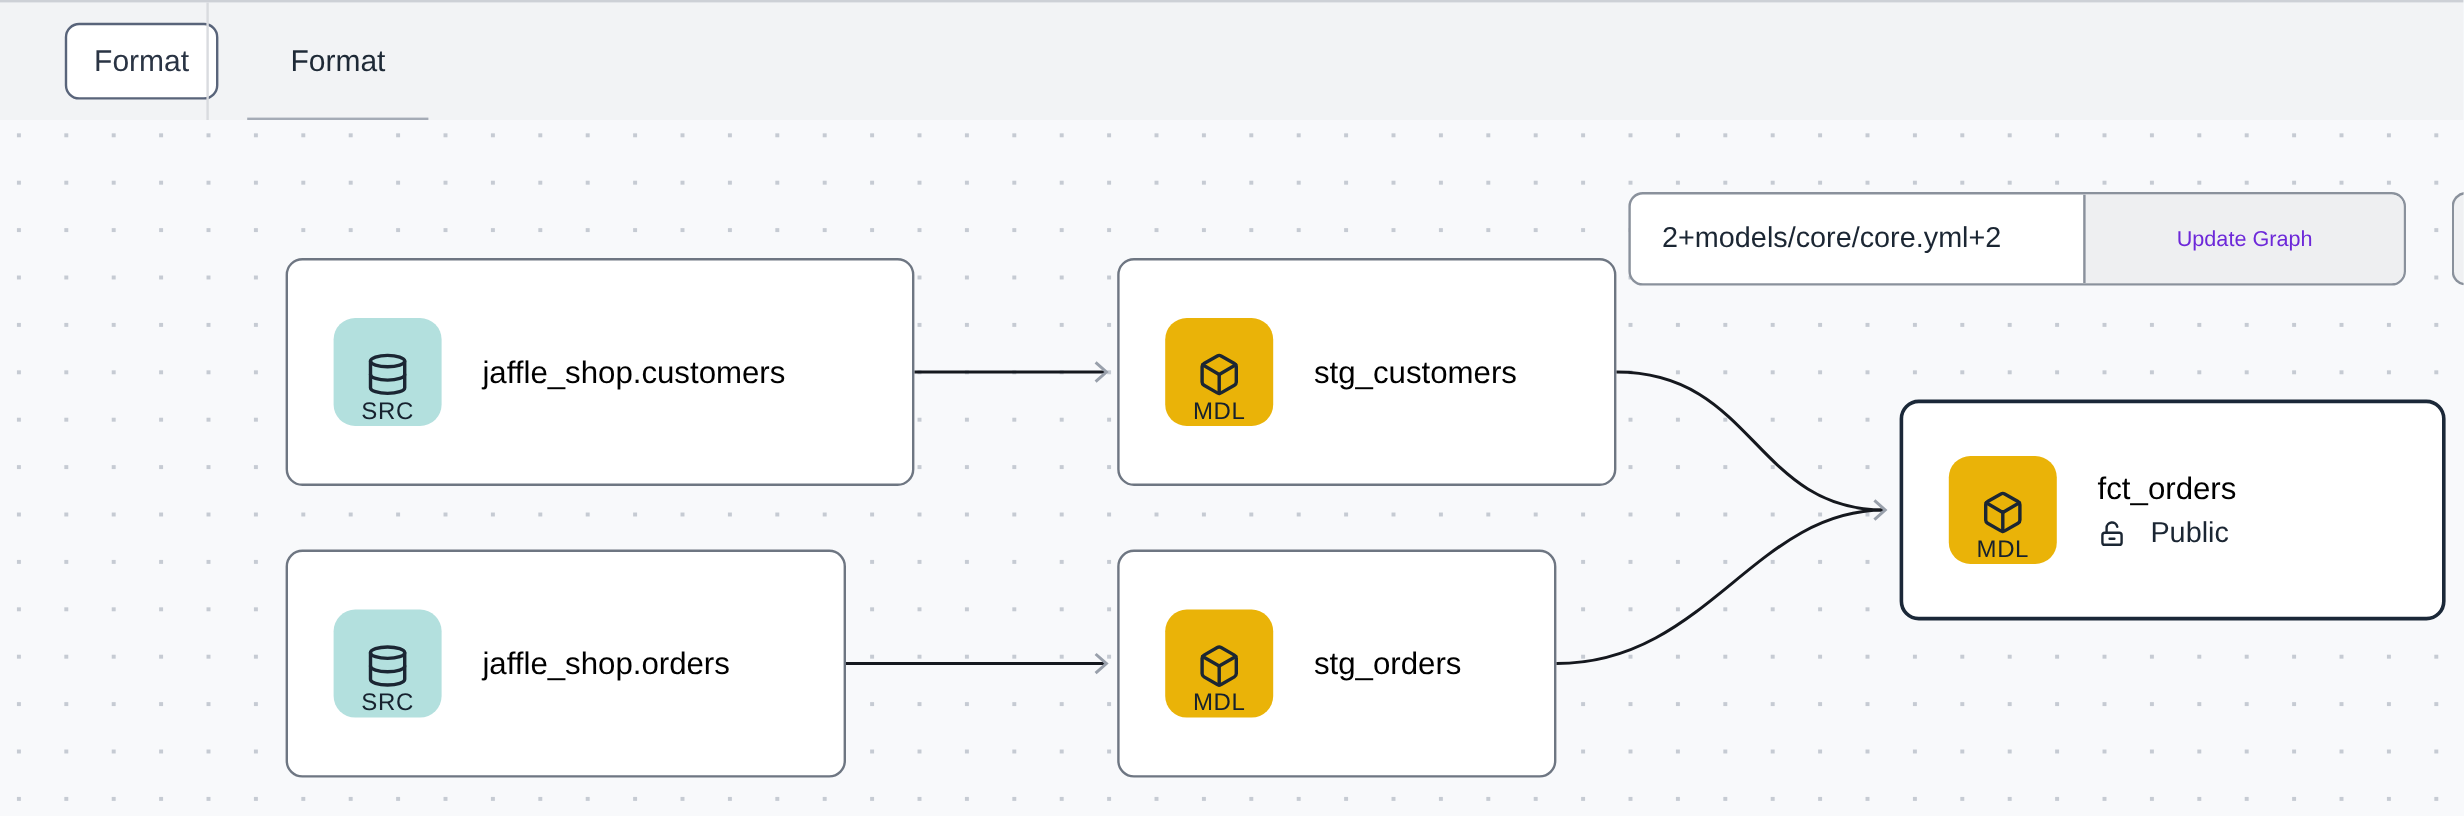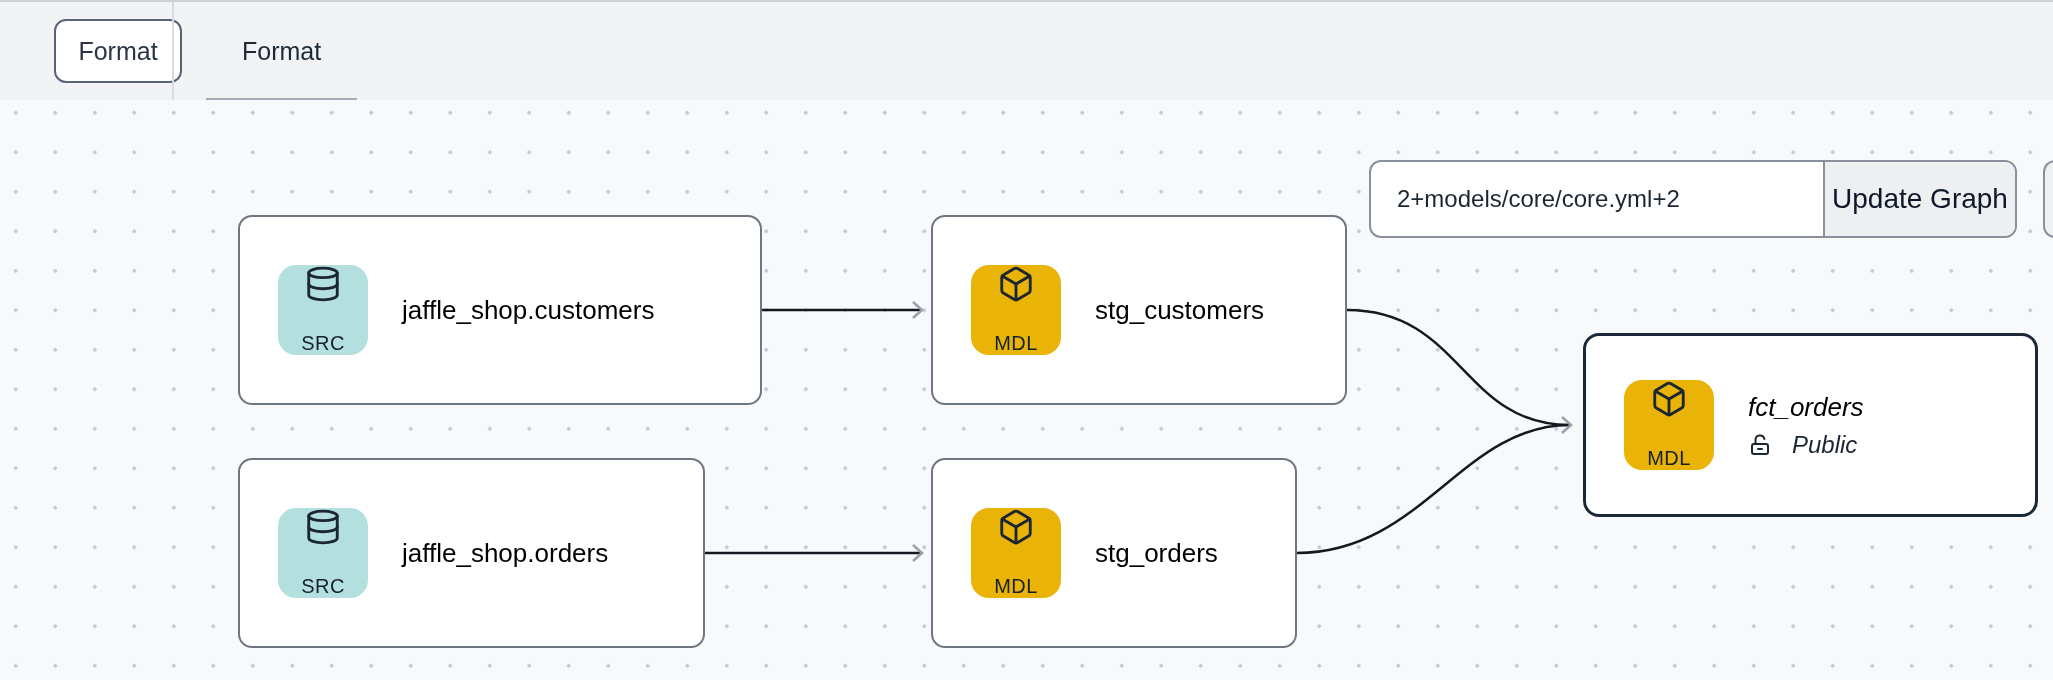--- a/index.html
+++ b/index.html
@@ -49,43 +49,43 @@
     padding-left:38px;cursor:pointer;
   }
   .node.selected{border:3.5px solid #1b2838;border-radius:16px;}
   .n1{left:238px;top:115px;width:524px;height:190px;}
   .n2{left:931px;top:115px;width:416px;height:190px;}
   .n3{left:238px;top:358px;width:467px;height:190px;}
   .n4{left:931px;top:358px;width:366px;height:190px;}
   .n5{left:1583px;top:233px;width:455px;height:184px;}
   .badge{
     width:90px;height:90px;border-radius:18px;flex:0 0 auto;
-    display:flex;flex-direction:column;align-items:center;justify-content:space-between;
+    display:flex;flex-direction:column;align-items:center;justify-content:flex-end;
   }
   .badge.src{background:#b3e0de;}
   .badge.mdl{background:#eab308;}
   .badge svg{display:block;}
   .badge-label{font-size:20px;font-weight:500;color:#16212e;margin-top:1px;letter-spacing:.5px;}
   .node-title{font-size:26px;color:#000000;white-space:nowrap;}
-  .node-body{display:flex;flex-direction:column;gap:8px;font-style:italic;}
+  .node-body{display:flex;flex-direction:column;gap:8px;}
   .node-meta{display:flex;align-items:center;gap:20px;font-size:24px;color:#1b2633;}
   
   .selector-bar{
     position:absolute;left:1357px;top:60px;width:648px;height:78px;
     border:2px solid #8a919c;border-radius:12px;background:#ffffff;
-    display:flex;box-sizing:border-box;overflow:hidden;margin-left:12px;
+    display:flex;box-sizing:border-box;overflow:hidden;
   }
   .selector-input{
     flex:1;border:none;outline:none;background:transparent;
     font-family:inherit;font-size:24px;color:#1b2633;padding:0 0 0 26px;
   }
   .update-graph-btn{
-    width:192px;flex:0 0 auto;background:#eeeff1;border:none;
-    border-left:2px solid #8a919c;font-family:inherit;font-size:28px;
-    color:#0f172a;cursor:pointer;
+    width:267px;flex:0 0 auto;background:#eeeff1;border:none;
+    border-left:2px solid #8a919c;font-family:inherit;font-size:18px;
+    color:#6d28d9;cursor:pointer;
   }
   .partial-btn{
     position:absolute;left:2043px;top:60px;width:24px;height:78px;
     background:#f0f1f3;border:2px solid #8a919c;border-right:none;
     border-radius:12px 0 0 12px;box-sizing:border-box;cursor:pointer;
   }
 </style>
 </head>
 <body>
 

